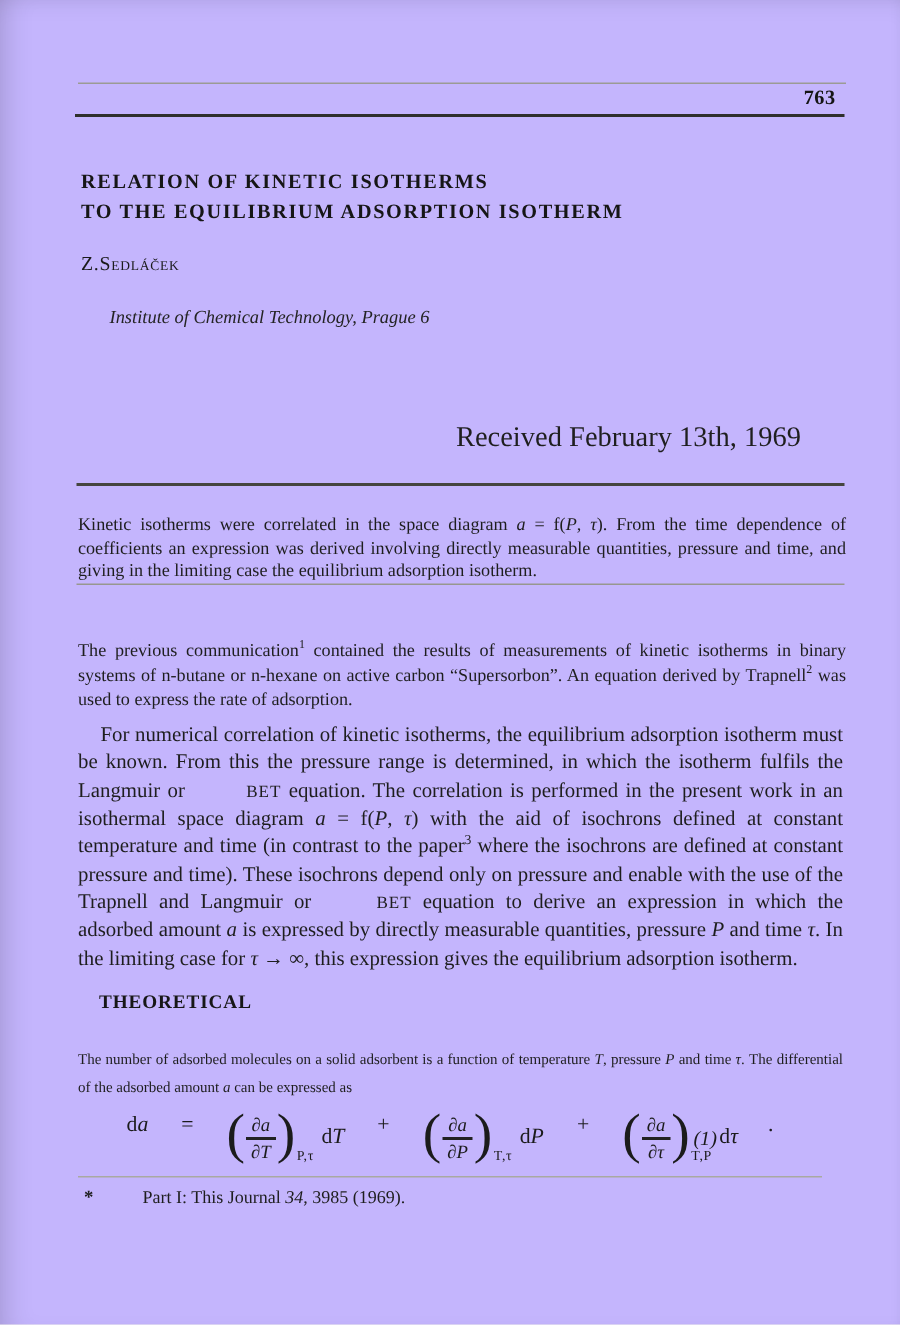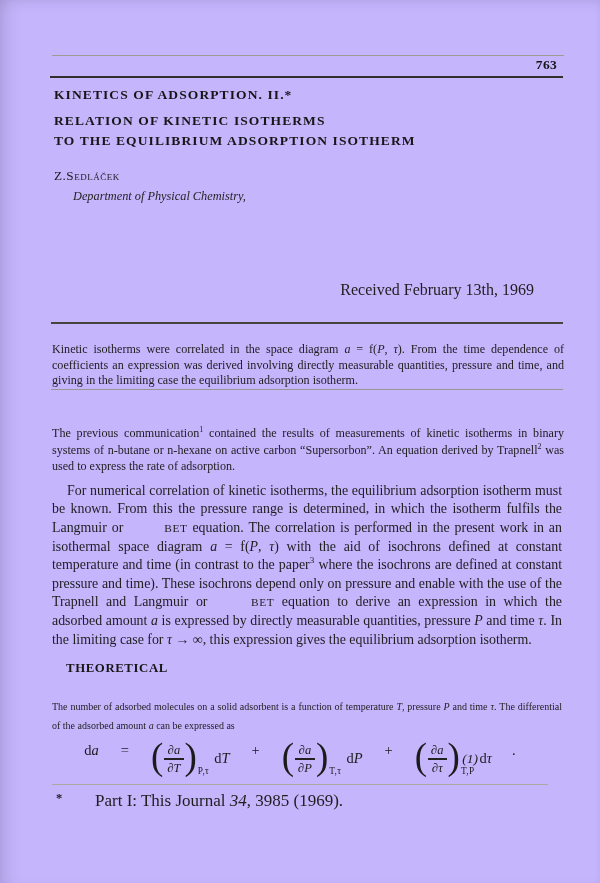--- a/index.html
+++ b/index.html
@@ -25,21 +25,21 @@
 
   .pageno { top:57px; right:43px; font-weight:bold; font-size:13.5px; letter-spacing:0.3px; color:#151515; }
 
   .title-line { left:54px; font-weight:bold; font-size:13.5px; letter-spacing:1.1px; color:#161616; white-space:nowrap; }
   .t1 { top:87px; } .t2 { top:113px; } .t3 { top:133px; }
 
   .author { left:54px; top:168px; font-size:13.2px; font-variant:small-caps; letter-spacing:0.5px; color:#1b1b1b; }
   .affil  { left:73px; font-style:italic; font-size:12.3px; color:#242424; }
   .affil1 { top:189px; } .affil2 { top:204px; }
 
-  .received { right:66px; top:281px; font-size:16px; color:#1f1f1f; }
+  .received { right:66px; top:281px; font-size:19px; color:#1f1f1f; }
 
   .para { text-align:justify; color:#1e1e1e; }
   .abstract  { left:52px; top:330px; width:512px; font-size:12.1px; line-height:15.6px; }
   .intro     { left:52px; top:413px; width:512px; font-size:12.1px; line-height:16.4px; }
   .body-para { left:52px; top:468px; width:510px; font-size:13.9px; line-height:18.6px; text-indent:15px; }
   .theory    { left:52px; top:687px; width:510px; font-size:10px; line-height:19px; }
 
   .heading { left:66px; top:661px; font-weight:bold; font-size:12.8px; letter-spacing:0.6px; color:#171717; }
 
   .seg-i   { font-style:italic; }
@@ -58,39 +58,38 @@
   .fbar { height:1.2px; background:#222; align-self:stretch; margin:1px 0; }
   .psub { font-size:9.3px; position:relative; top:12px; margin-left:1px; letter-spacing:0.4px; }
   .dpart { margin-left:5px; white-space:nowrap; }
   .it { font-style:italic; }
   .rm { font-style:normal; }
   .eq-period { margin-left:-2px; }
   .eq-number { position:absolute; right:62px; top:50%; transform:translateY(-50%);
                font-style:italic; font-size:13.5px; color:#1b1b1b; }
 
   .fn-marker { left:56px; top:791px; font-size:12.5px; font-weight:bold; }
-  .fn-text   { left:95px; top:791px; font-size:17px; color:#1e1e1e; }
+  .fn-text   { left:95px; top:791px; font-size:12px; color:#1e1e1e; }
 
   .footer { left:51px; top:825px; font-size:9.4px; letter-spacing:0.2px; color:#3c3c3a; }
 </style>
 </head>
 <body>
 
 <div class="page">
 
   <div class="rule rule-thin-top"></div>
   <div class="abs pageno">763</div>
   <div class="rule rule-thick-top"></div>
 
-  <div class="abs title-line t1">KINETICS OF ADSORPTION. II.*</div>
   <div class="abs title-line t2">RELATION OF KINETIC ISOTHERMS</div>
   <div class="abs title-line t3">TO THE EQUILIBRIUM ADSORPTION ISOTHERM</div>
 
   <div class="abs author">Z.Sedláček</div>
-  <div class="abs affil affil1">Department of Physical Chemistry,</div>
+  <div class="abs affil affil2">Institute of Chemical Technology, Prague 6</div>
 
   <div class="abs received">Received February 13th, 1969</div>
 
   <div class="rule rule-abs-top"></div>
   <p class="abs para abstract"><span>Kinetic isotherms were correlated in the space diagram </span><span class="seg-i">a</span><span> = f(</span><span class="seg-i">P</span><span>, </span><span class="seg-i">τ</span><span>). From the time dependence of coefficients an expression was derived involving directly measurable quantities, pressure and time, and giving in the limiting case the equilibrium adsorption isotherm.</span></p>
   <div class="rule rule-abs-bot"></div>
 
   <p class="abs para intro"><span>The previous communication</span><span class="seg-sup">1</span><span> contained the results of measurements of kinetic isotherms in binary systems of n-butane or n-hexane on active carbon “Supersorbon”. An equation derived by Trapnell</span><span class="seg-sup">2</span><span> was used to express the rate of adsorption.</span></p>
 
   <p class="abs para body-para"><span>For numerical correlation of kinetic isotherms, the equilibrium adsorption isotherm must be known. From this the pressure range is determined, in which the isotherm fulfils the Langmuir or </span><span class="seg-sc">BET</span><span> equation. The correlation is performed in the present work in an isothermal space diagram </span><span class="seg-i">a</span><span> = f(</span><span class="seg-i">P</span><span>, </span><span class="seg-i">τ</span><span>) with the aid of isochrons defined at constant temperature and time (in contrast to the paper</span><span class="seg-sup">3</span><span> where the isochrons are defined at constant pressure and time). These isochrons depend only on pressure and enable with the use of the Trapnell and Langmuir or </span><span class="seg-sc">BET</span><span> equation to derive an expression in which the adsorbed amount </span><span class="seg-i">a</span><span> is expressed by directly measurable quantities, pressure </span><span class="seg-i">P</span><span> and time </span><span class="seg-i">τ</span><span>. In the limiting case for </span><span class="seg-i">τ</span><span> → ∞, this expression gives the equilibrium adsorption isotherm.</span></p>

